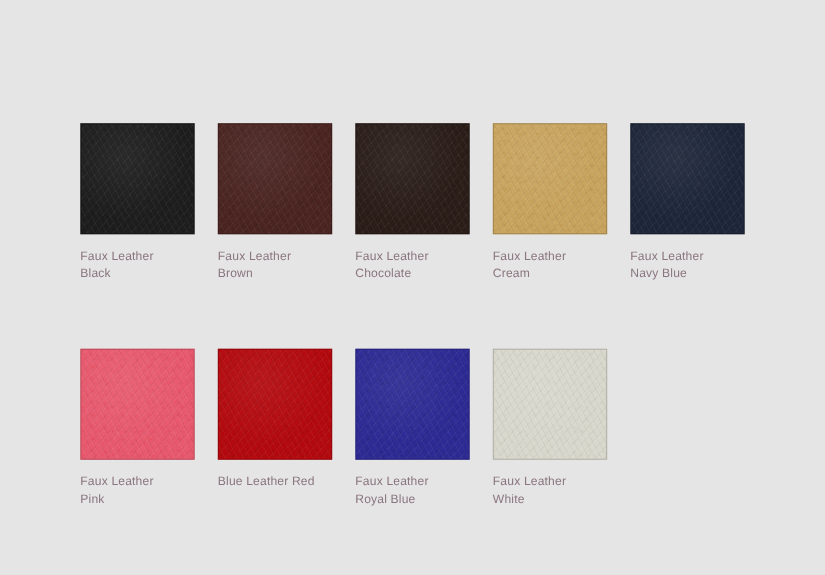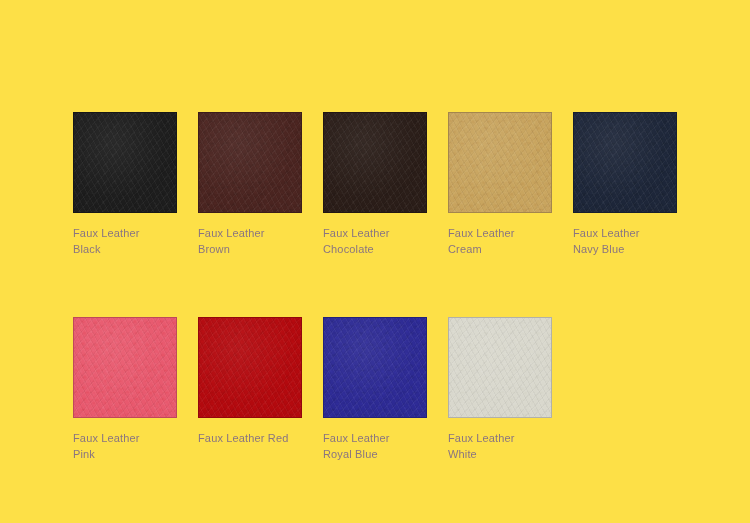--- a/index.html
+++ b/index.html
@@ -99,21 +99,21 @@
     line-height: 16px;
     letter-spacing: 0.15px;
     color: #8a7580;
     font-family: "Liberation Sans", sans-serif;
     white-space: pre-line;
   }
 </style>
 </head>
 <body>
 
-<div id="swatch-board" style="background: #fde047;">
+<div id="swatch-board" style="background: #e5e5e5;">
   <div class="swatch-grid">
       <div class="swatch-cell">
         <div class="swatch-chip" style="background-color: rgb(29, 29, 29);"></div>
         <div class="swatch-label" style="color: rgb(138, 117, 128);">Faux Leather
 Black</div>
       </div>
       <div class="swatch-cell">
         <div class="swatch-chip" style="background-color: rgb(74, 36, 32);"></div>
         <div class="swatch-label" style="color: rgb(138, 117, 128);">Faux Leather
 Brown</div>
@@ -133,21 +133,21 @@
         <div class="swatch-label" style="color: rgb(138, 117, 128);">Faux Leather
 Navy Blue</div>
       </div>
       <div class="swatch-cell">
         <div class="swatch-chip" style="background-color: rgb(232, 89, 110);"></div>
         <div class="swatch-label" style="color: rgb(138, 117, 128);">Faux Leather
 Pink</div>
       </div>
       <div class="swatch-cell">
         <div class="swatch-chip" style="background-color: rgb(179, 9, 14);"></div>
-        <div class="swatch-label" style="color: rgb(138, 117, 128);">Faux Leather Red</div>
+        <div class="swatch-label" style="color: rgb(138, 117, 128);">Blue Leather Red</div>
       </div>
       <div class="swatch-cell">
         <div class="swatch-chip" style="background-color: rgb(45, 42, 148);"></div>
         <div class="swatch-label" style="color: rgb(138, 117, 128);">Faux Leather
 Royal Blue</div>
       </div>
       <div class="swatch-cell">
         <div class="swatch-chip" style="background-color: rgb(217, 216, 205);"></div>
         <div class="swatch-label" style="color: rgb(138, 117, 128);">Faux Leather
 White</div>

